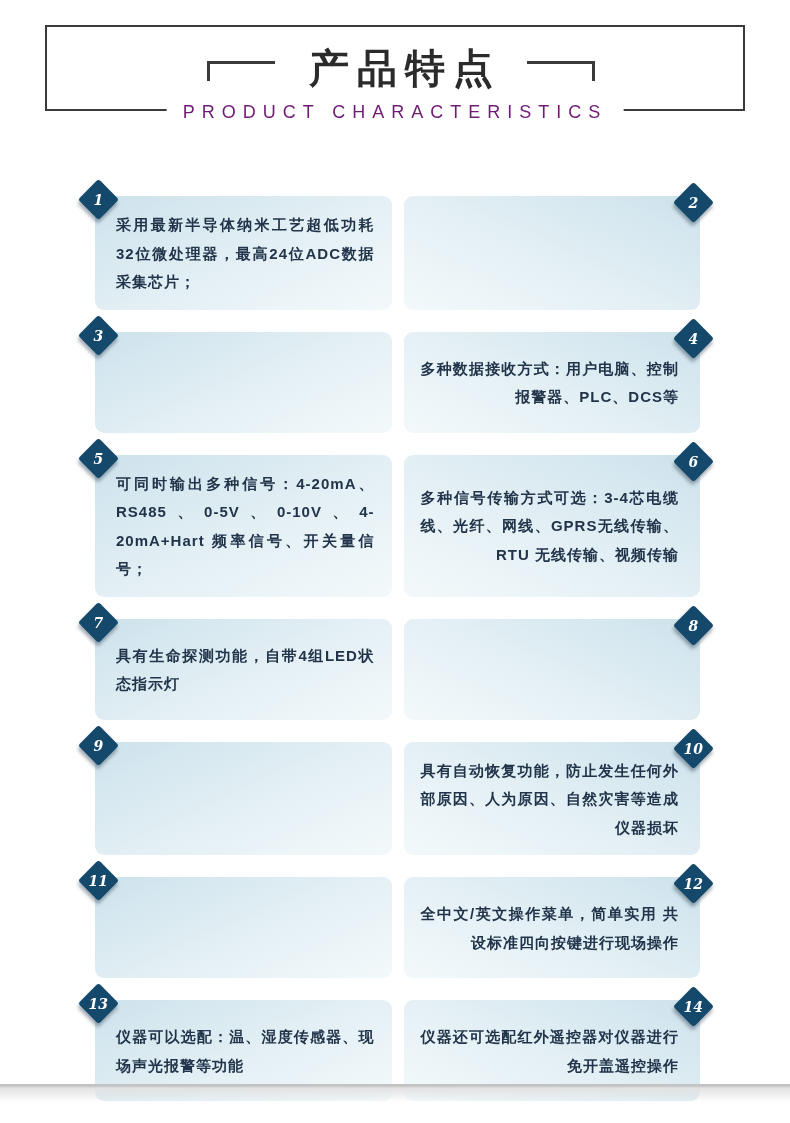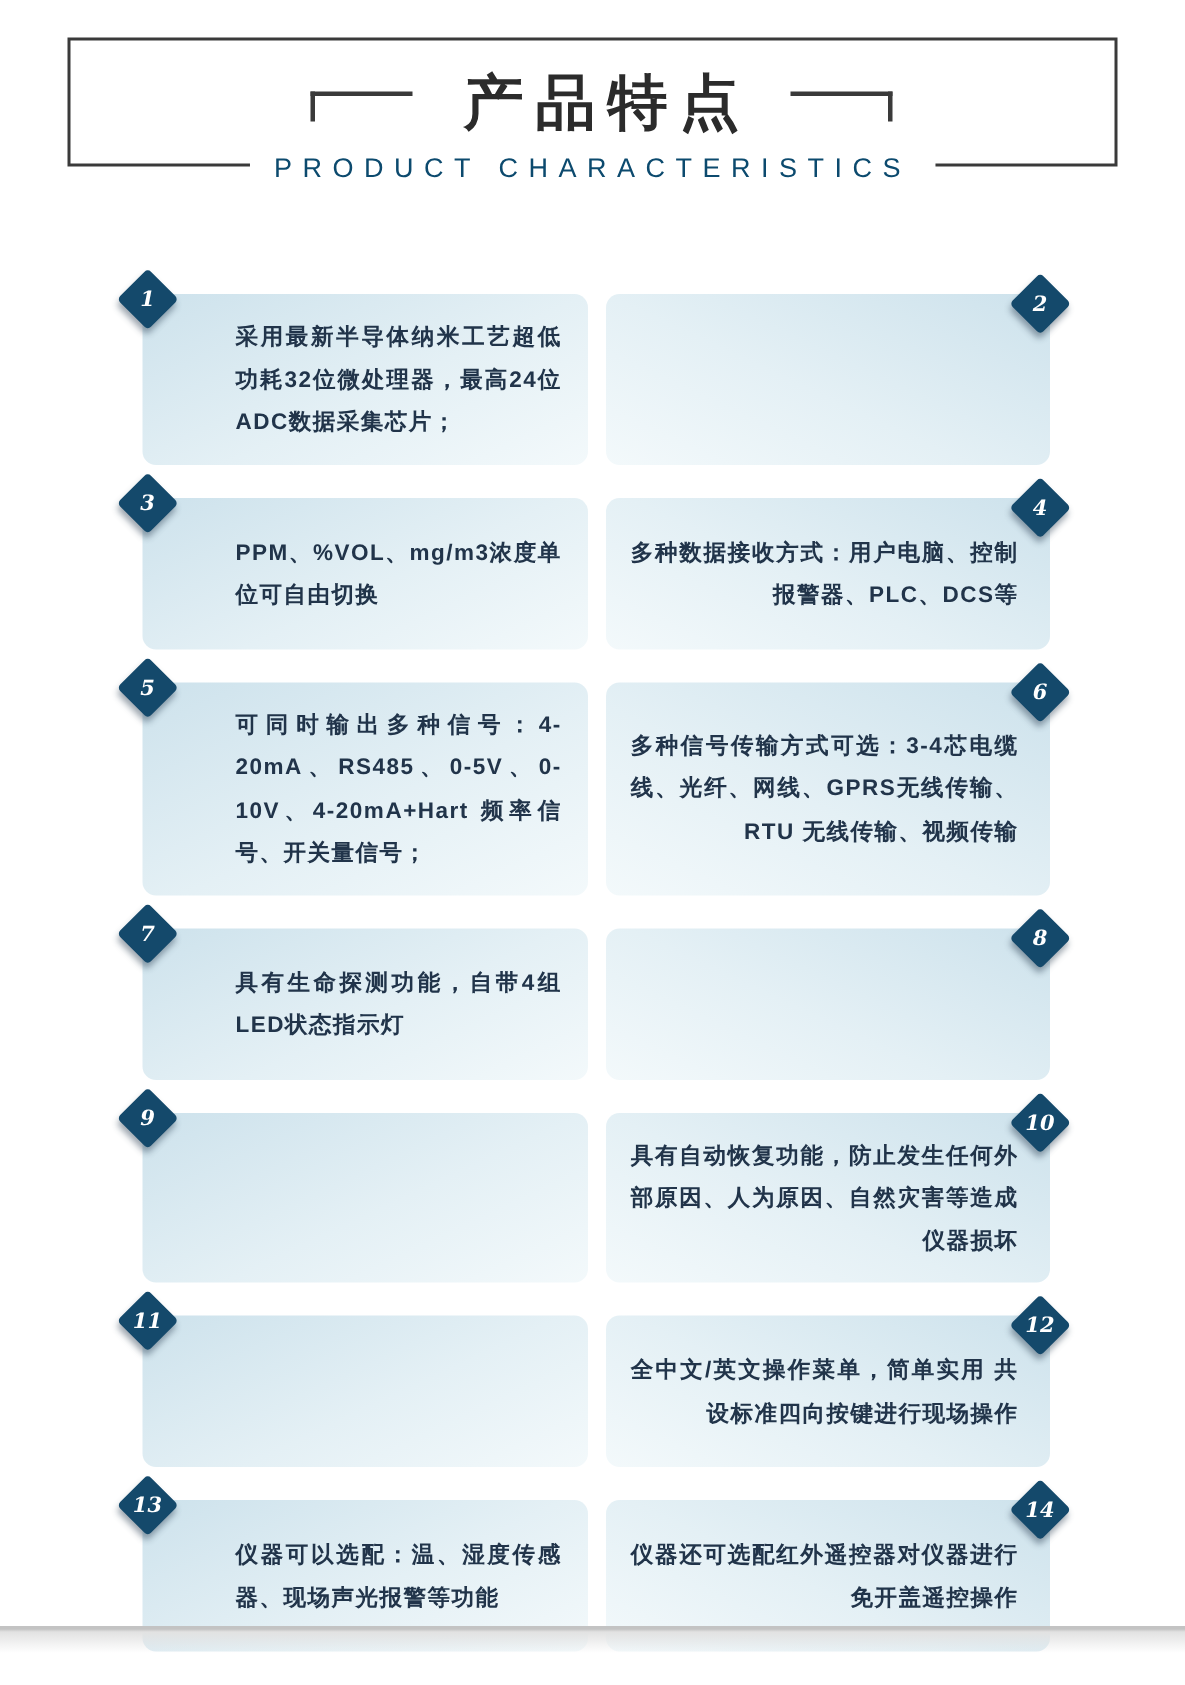--- a/index.html
+++ b/index.html
@@ -38,21 +38,21 @@
   .bracket-left  { border-top: 3px solid #3a3a3a; border-left: 3px solid #3a3a3a; }
   .bracket-right { border-top: 3px solid #3a3a3a; border-right: 3px solid #3a3a3a; }
   .page-subtitle {
     position: absolute;
     bottom: -14px; left: 50%;
     transform: translateX(-50%);
     background: #ffffff;
     padding: 0 16px;
     font-size: 18px;
     letter-spacing: 7px;
-    color: #0c4a6e;
+    color: #701a75;
     white-space: nowrap;
     margin-top: 15px;
   }
 
   
   .features {
     position: absolute;
     top: 196px; left: 95px; right: 90px;
     display: grid;
     grid-template-columns: 1fr 1fr;
@@ -72,21 +72,21 @@
 
   .feature-text {
     width: 100%;
     font-size: 15px;
     font-weight: bold;
     line-height: 1.9;
     letter-spacing: 1px;
     color: #21344a;
     text-align: justify;
   }
-  .feature-card.left  .feature-text { text-align-last: left; margin-left: 41px; }
+  .feature-card.left  .feature-text { text-align-last: left; }
   .feature-card.right .feature-text { text-align-last: right; }
 
   .badge {
     position: absolute;
     width: 29px; height: 29px;
     background: #14496b;
     border-radius: 3px;
     transform: rotate(45deg);
     display: flex;
     align-items: center;
@@ -136,21 +136,20 @@
   <div class="feature-card right">
     <div class="badge">
         <span>2</span>
       </div>
   </div>
 
   <div class="feature-card left">
     <div class="badge">
         <span>3</span>
       </div>
-    <div class="feature-text">PPM、%VOL、mg/m3浓度单位可自由切换</div>
   </div>
   <div class="feature-card right">
     <div class="badge">
         <span>4</span>
       </div>
     <div class="feature-text">多种数据接收方式：用户电脑、控制报警器、PLC、DCS等</div>
   </div>
 
   <div class="feature-card left">
     <div class="badge">

